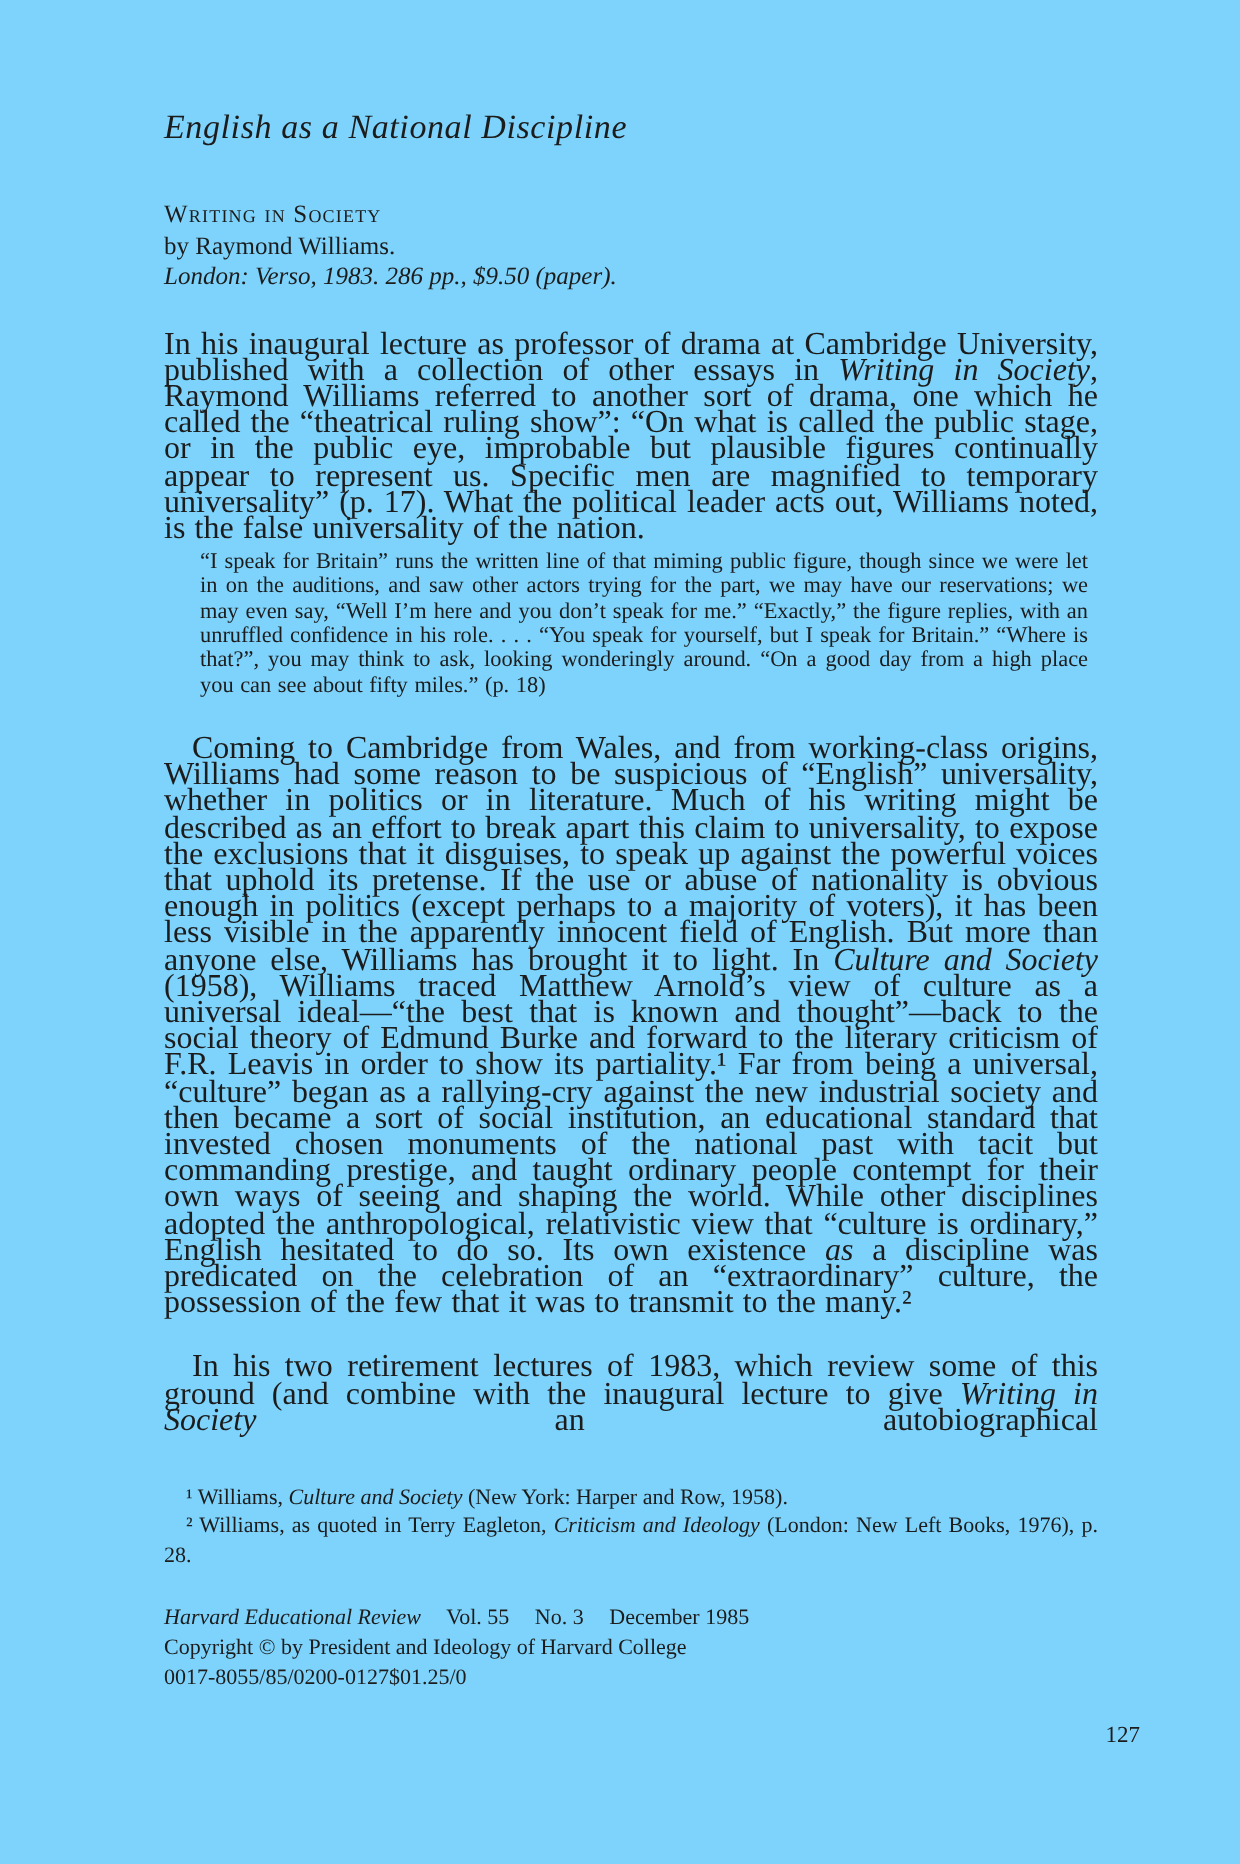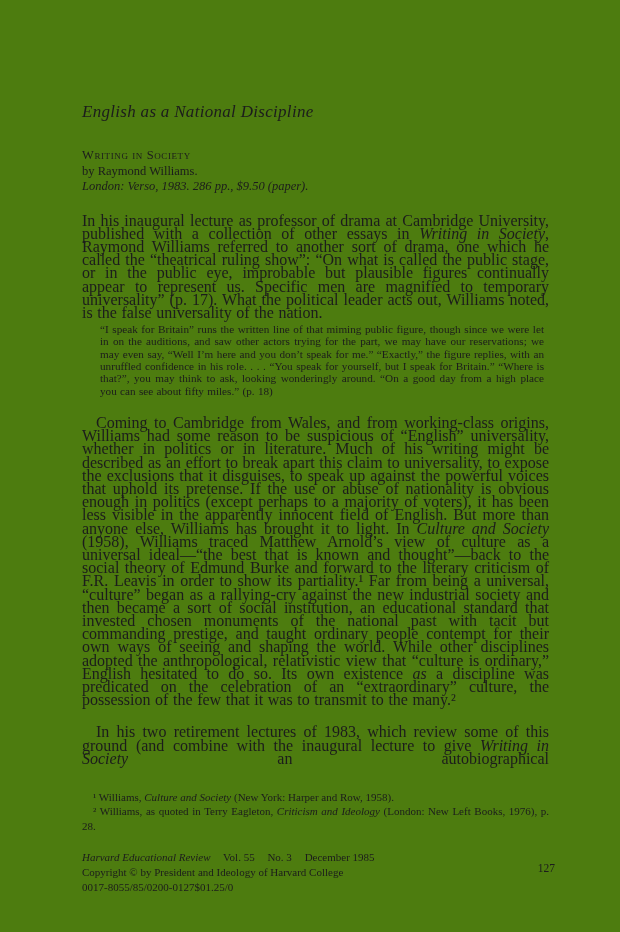--- a/index.html
+++ b/index.html
@@ -5,25 +5,25 @@
   html, body {
     margin: 0;
     padding: 0;
     background: #f4f4f2;
   }
   .page {
     position: relative;
     width: 620px;
     height: 932px;
     margin: 0 auto;
-    background: #4d7c0f;
+    background: #7dd3fc;
     color: #1c1c1c;
     font-family: "Liberation Serif", "DejaVu Serif", serif;
     box-sizing: border-box;
-    padding: 102px 71px 0 82px;
+    padding: 54px 71px 0 82px;
     overflow: hidden;
   }
   .review-title {
     font-size: 17px;
     line-height: 20px;
     font-style: italic;
     font-weight: normal;
     letter-spacing: 0.3px;
     margin: 0;
   }
@@ -71,21 +71,21 @@
   }
   .journal-footer {
     margin-top: 17px;
     font-size: 11px;
     line-height: 15px;
   }
   .journal-line span:not(:last-child) { margin-right: 10px; }
   .journal-name { font-style: italic; text-align: center; }
   .page-number {
     position: absolute;
-    right: 65px;
+    right: 50px;
     bottom: 58px;
     font-size: 11.5px;
   }
 </style>
 </head>
 <body>
 
 <div class="page">
 
   <h1 class="review-title">English as a National Discipline</h1>

